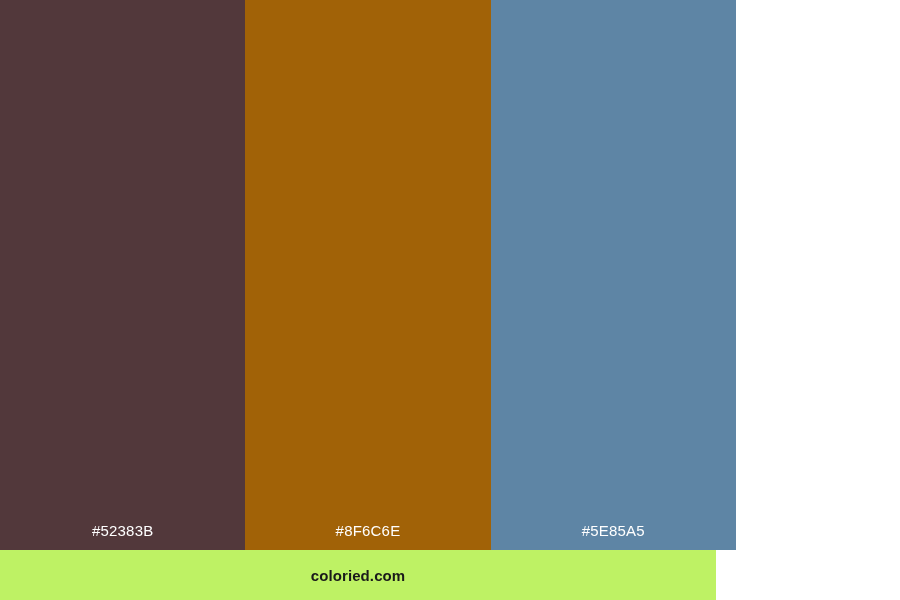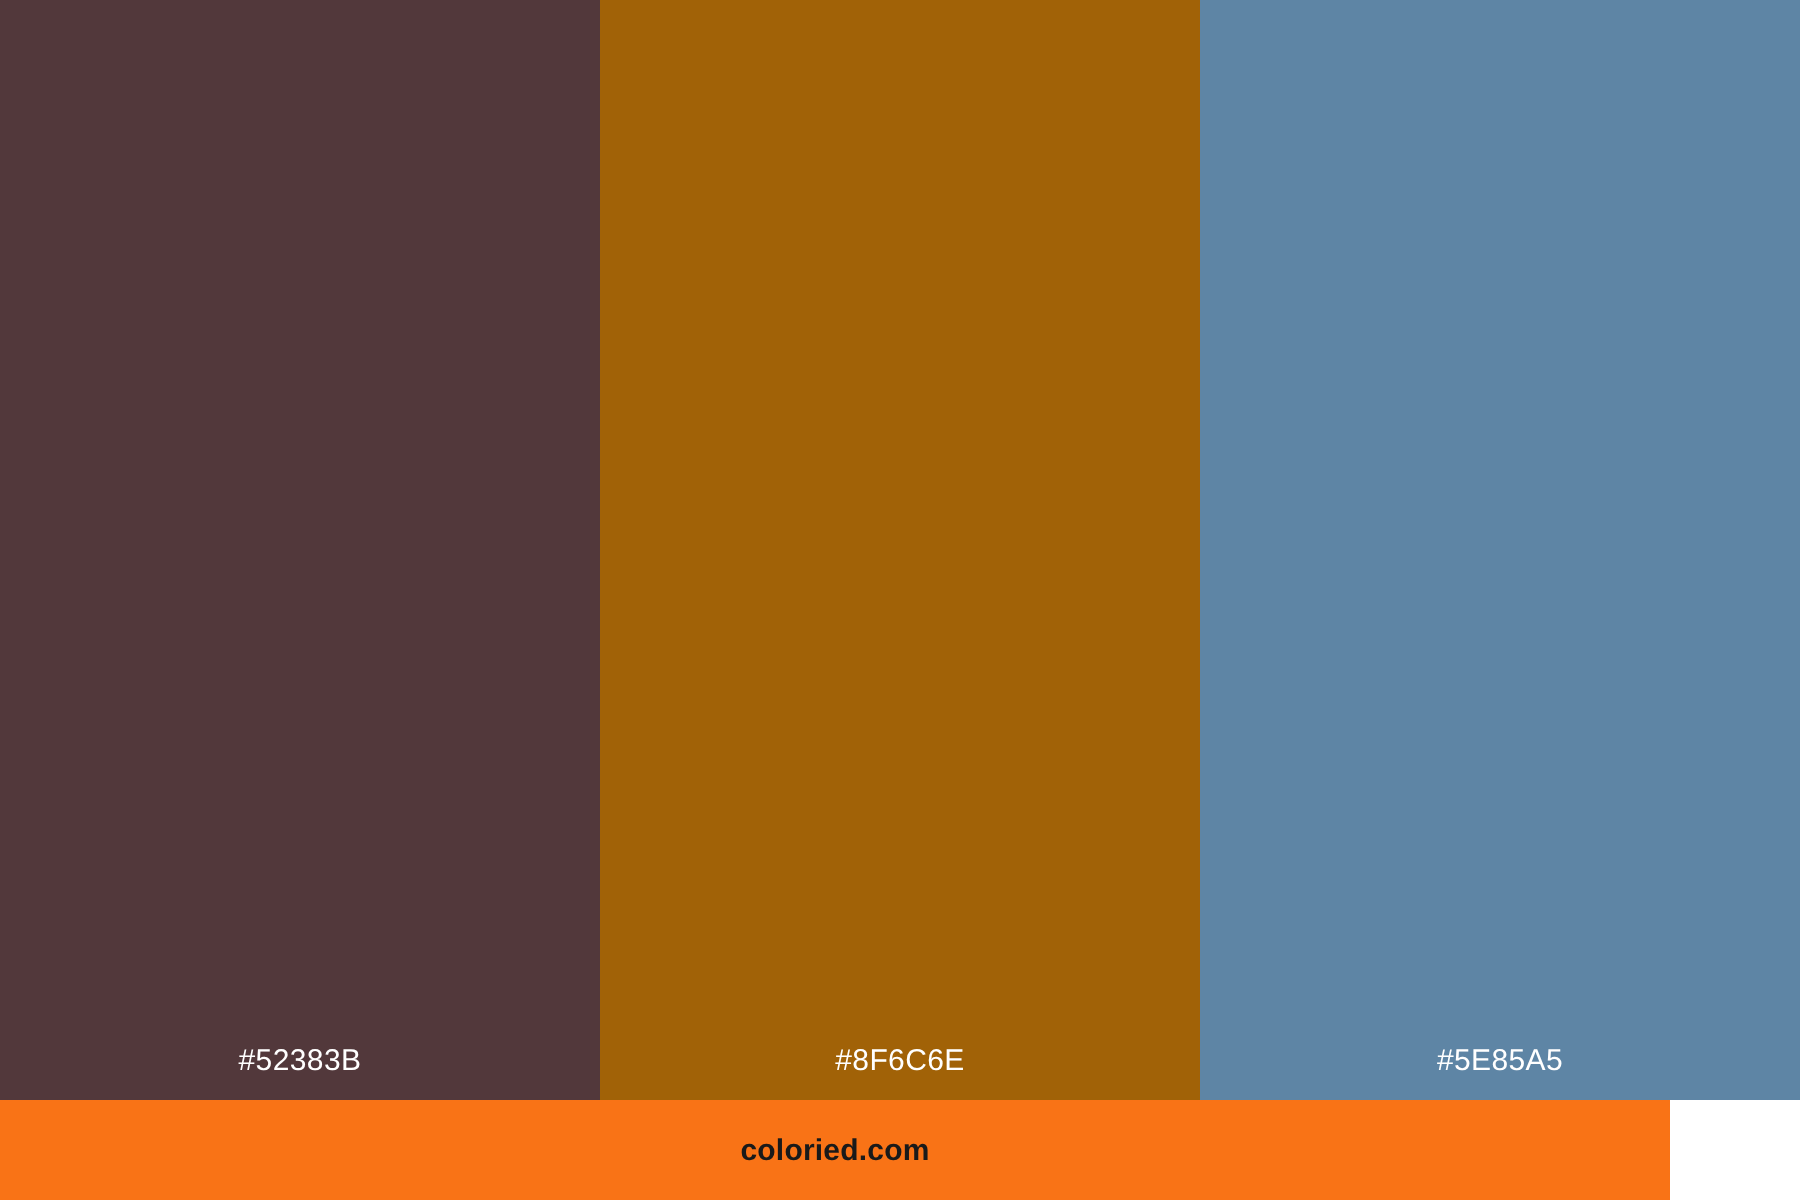--- a/index.html
+++ b/index.html
@@ -23,21 +23,21 @@
     height: 600px;
     background: #ffffff;
     display: flex;
     flex-direction: column;
   }
 
   
   #swatch-strip {
     display: flex;
     flex-direction: row;
-    width: 900px;
+    width: 736px;
     height: 550px;
     flex: 0 0 550px;
   }
 
   .swatch {
     flex: 1 1 20%;
     height: 550px;
     position: relative;
     display: flex;
     align-items: flex-end;
@@ -56,22 +56,22 @@
     white-space: nowrap;
     user-select: none;
   }
 
   .swatch-label.light { color: #ffffff; }
   .swatch-label.dark  { color: #111111; }
 
   
   #footer {
     flex: 1 1 auto;
-    width: 835px;
-    background: #f97316;
+    width: 716px;
+    background: #bef264;
     display: flex;
     align-items: center;
     justify-content: center;
   }
 
   #site-credit {
     font-size: 15px;
     font-weight: 700;
     color: #1a1a1a;
     letter-spacing: 0.1px;

